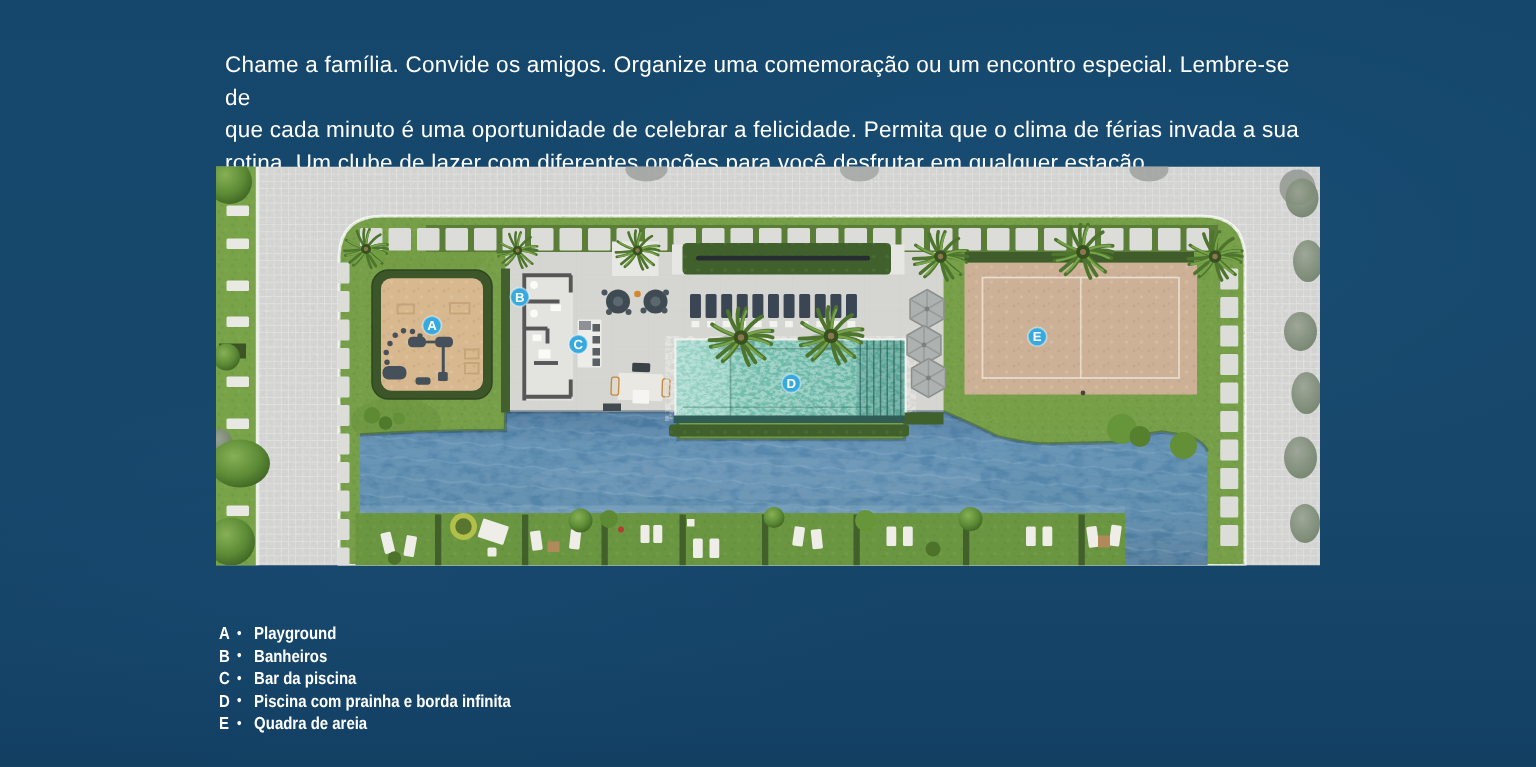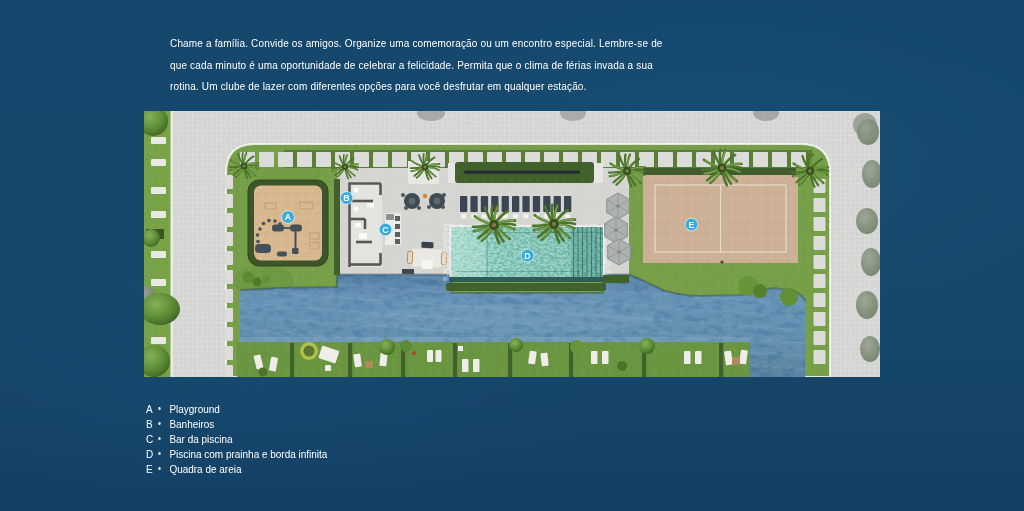--- a/index.html
+++ b/index.html
@@ -5,23 +5,23 @@
 html,body{margin:0;padding:0}
 body{width:1024px;height:511px;position:relative;overflow:hidden;
  font-family:"Liberation Sans",sans-serif;
  background:#16486c;}
 #bg{position:absolute;inset:0;
  background:
   radial-gradient(600px 260px at 70% 30%, rgba(40,100,145,.18), rgba(0,0,0,0) 70%),
   radial-gradient(500px 200px at 25% 75%, rgba(30,85,125,.20), rgba(0,0,0,0) 70%),
   linear-gradient(180deg,#15476c 0%,#17486c 55%,#154368 86%,#123f62 100%);}
 #para{position:absolute;left:150px;top:33px;width:720px;color:#ffffff;
- font-size:10px;line-height:21.6px;letter-spacing:.16px;margin-left:20px;}
-#legend{position:absolute;left:146px;top:401px;color:#ffffff;
- font-size:11.6px;font-weight:normal;line-height:15.1px;}
+ font-size:15px;line-height:21.6px;letter-spacing:.16px;}
+#legend{position:absolute;left:146px;top:415px;color:#ffffff;
+ font-size:11.6px;font-weight:bold;line-height:15.1px;}
 #legend div{transform:scaleX(.86);transform-origin:0 50%;white-space:nowrap}
 #legend .k{display:inline-block;width:14px}
 #legend .b{display:inline-block;width:10px;font-size:10px;vertical-align:1px}
 #plan{position:absolute;left:144px;top:111px;width:736px;height:266px;}
 </style>
 </head>
 <body>
 <div id="bg"></div>
 <div id="para">Chame a família. Convide os amigos. Organize uma comemoração ou um encontro especial. Lembre-se de<br>
 que cada minuto é uma oportunidade de celebrar a felicidade. Permita que o clima de férias invada a sua<br>

